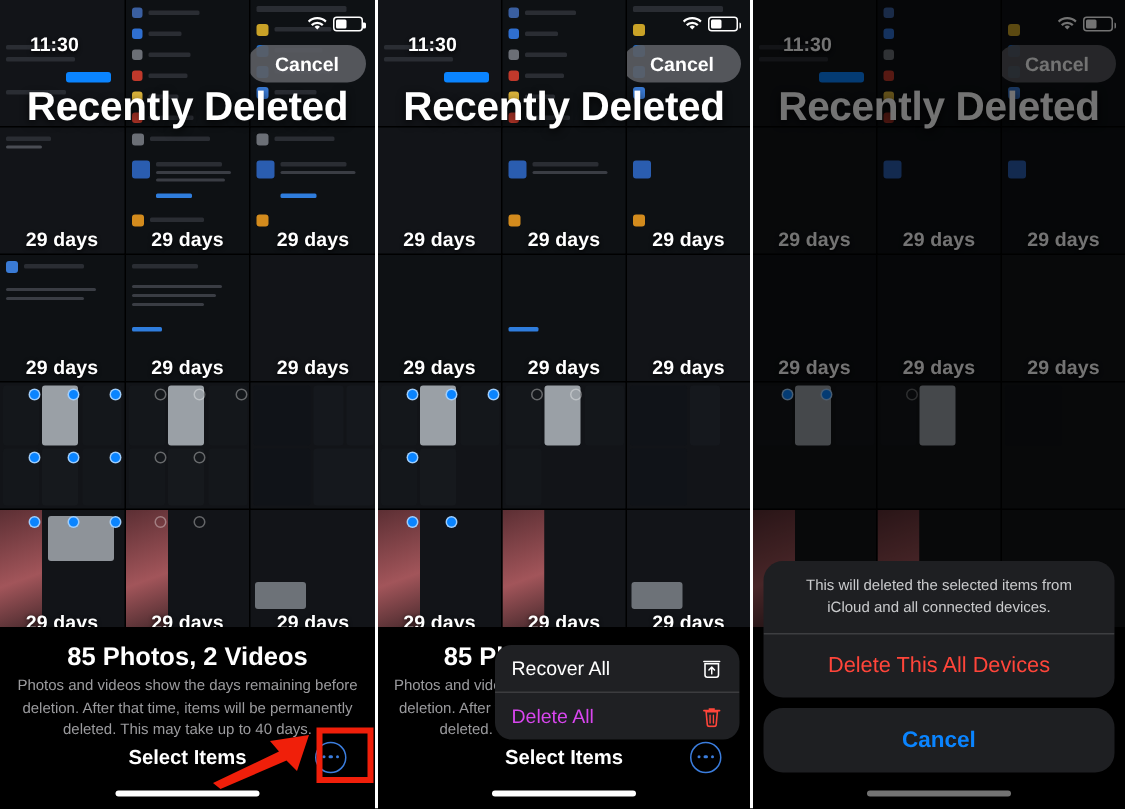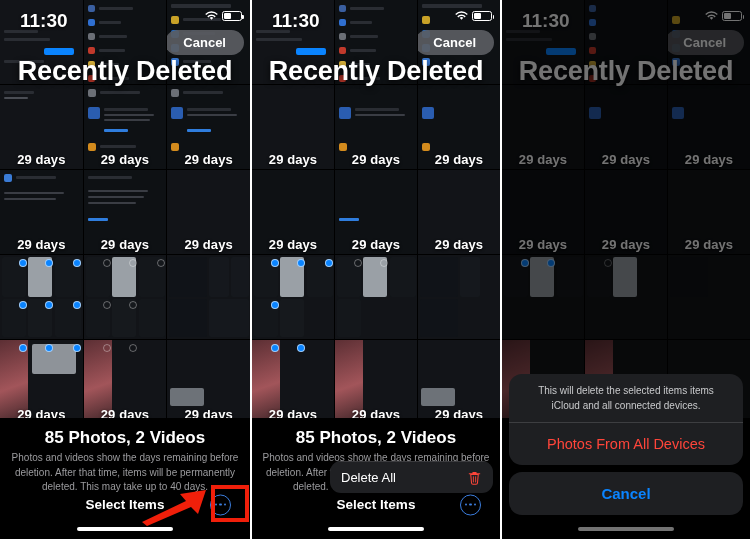--- a/index.html
+++ b/index.html
@@ -68,22 +68,22 @@
   .big-title {
     position: absolute; left: 0; right: 0; top: 56px;
     text-align: center;
     font-size: 27px; font-weight: 700; color: #fff;
     letter-spacing: -.2px;
     text-shadow: 0 2px 6px rgba(0,0,0,.85);
     pointer-events: none;
   }
   
   .clock {
-    position: absolute; left: 20px; top: 10px;
-    font-size: 19px; font-weight: 600; color: #fff;
+    position: absolute; left: 20px; top: 22px;
+    font-size: 13px; font-weight: 600; color: #fff;
     text-shadow: 0 1px 3px rgba(0,0,0,.9);
   }
   .statusicons {
     position: absolute; right: 8px; top: 11px;
     display: flex; align-items: center; gap: 4px;
   }
   .wifi-ico { width: 13px; height: 10px; }
   .batt {
     width: 20px; height: 10px; border: 1px solid #fff; border-radius: 2.5px;
     position: relative;
@@ -137,21 +137,21 @@
     position: absolute; left: 78px; right: 7px; bottom: 46px;
     background: #1f2023;
     border-radius: 11px;
     overflow: hidden;
     z-index: 6;
   }
   .ctx-item {
     display: flex; align-items: center; justify-content: space-between;
     padding: 8px 11px; font-size: 13px; color: #fff;
   }
-  .ctx-item.destructive { color: #ffffff; }
+  .ctx-item.destructive { color: #d946ef; }
   .ctx-sep { height: 1px; background: rgba(255,255,255,.13); }
   .ctx-ico svg { display:block; }
 
   
   .dimmer { position:absolute; inset:0; background: rgba(0,0,0,.55); z-index:4; }
   .sheet-wrap {
     position: absolute; left: 7px; right: 7px; bottom: 24px; z-index: 6;
   }
   .sheet {
     background: #1e1f22; border-radius: 13px; overflow: hidden;
@@ -535,20 +535,30 @@
         <div class="more-btn">
           <i></i>
             <i></i>
             <i></i>
         </div>
       </div>
       <div class="home-ind"></div>
     </div>
 
     <div class="ctx-menu">
+      <div class="ctx-item">
+        <span>Recover All</span>
+        <span class="ctx-ico">
+          <svg width="15" height="15" viewBox="0 0 20 20">
+            <path d="M4 6h12v10a2 2 0 0 1-2 2H6a2 2 0 0 1-2-2z" fill="none" stroke="#fff" stroke-width="1.4"></path>
+            <path d="M3 4h14" stroke="#fff" stroke-width="1.4" stroke-linecap="round"></path>
+            <path d="M10 15V9M7.5 11.5 10 9l2.5 2.5" fill="none" stroke="#fff" stroke-width="1.3" stroke-linecap="round" stroke-linejoin="round"></path>
+          </svg>
+        </span>
+      </div>
       <div class="ctx-sep"></div>
       <div class="ctx-item destructive">
         <span>Delete All</span>
         <span class="ctx-ico">
           <svg width="15" height="15" viewBox="0 0 20 20">
             <path d="M5 6h10l-1 11a2 2 0 0 1-2 2H8a2 2 0 0 1-2-2z" fill="none" stroke="#ff453a" stroke-width="1.4"></path>
             <path d="M3 5h14M8 5V3.5h4V5" fill="none" stroke="#ff453a" stroke-width="1.4" stroke-linecap="round"></path>
             <path d="M8.5 9v7M11.5 9v7" stroke="#ff453a" stroke-width="1.2" stroke-linecap="round"></path>
           </svg>
         </span>
@@ -675,22 +685,22 @@
     </div>
 
     <div class="footer">
       <div class="home-ind"></div>
     </div>
 
     <div class="dimmer"></div>
 
     <div class="sheet-wrap">
       <div class="sheet">
-        <div class="sheet-msg">This will delete the selected items items iCloud and all connected devices.</div>
+        <div class="sheet-msg">This will deleted the selected items from iCloud and all connected devices.</div>
         <div class="sheet-sep"></div>
-        <div class="sheet-btn">Photos From All Devices</div>
+        <div class="sheet-btn">Delete This All Devices</div>
       </div>
       <div class="sheet-cancel">Cancel</div>
     </div>
 
   </div>
 
 </div>
 
 </body></html>

